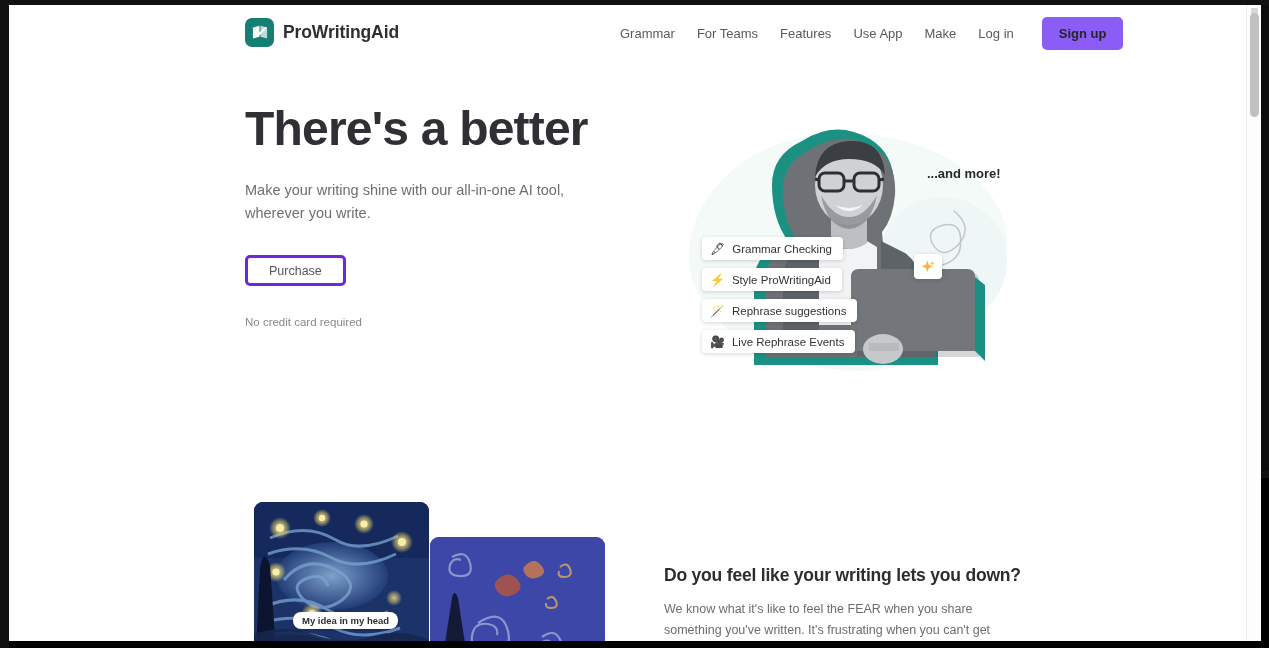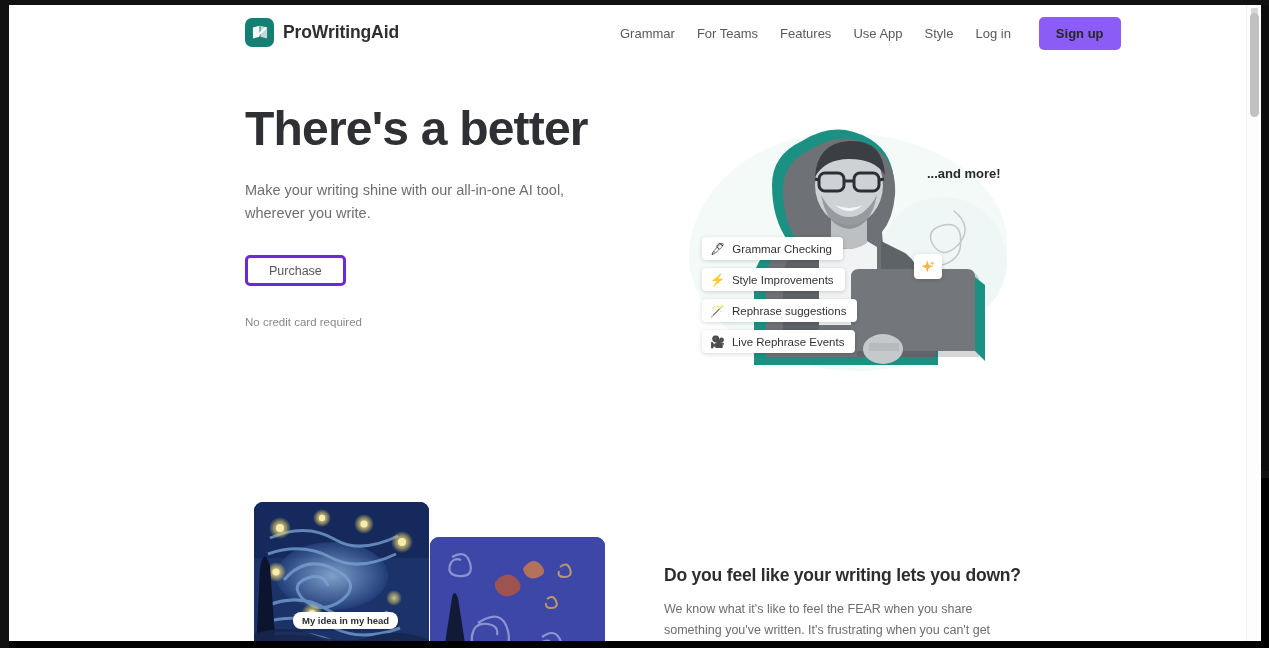--- a/index.html
+++ b/index.html
@@ -320,21 +320,21 @@
           </svg>
         </span>
         <span class="brand-name">ProWritingAid</span>
       </a>
 
       <nav class="main-nav">
         <a class="nav-link" href="#">Grammar</a>
         <a class="nav-link" href="#">For Teams</a>
         <a class="nav-link" href="#">Features</a>
         <a class="nav-link" href="#">Use App</a>
-        <a class="nav-link" href="#">Style</a>
+        <a class="nav-link" href="#">Make</a>
         <a class="nav-link" href="#">Log in</a>
         <button class="nav-cta">Sign up</button>
       </nav>
     </header>
 
     <section class="hero-copy">
       <h1 class="hero-title">
         <span>There's a better</span><br>
       </h1>
       <p class="hero-sub">Make your writing shine with our all-in-one AI tool, wherever you write.</p>
@@ -388,21 +388,21 @@
 
         <path d="M285 110 q20 16 4 34 q-16 16 -26 -2 q-6 -14 12 -18 q20 -4 16 24 q-3 12 -18 16" fill="none" stroke="#c3c6c9" stroke-width="1.5" stroke-linecap="round"></path>
       </svg>
 
       <div class="chip chip-1">
         <span class="glyph">🖋</span>
         <span>Grammar Checking</span>
       </div>
       <div class="chip chip-2">
         <span class="glyph">⚡</span>
-        <span>Style Improvements</span>
+        <span>Style ProWritingAid</span>
       </div>
       <div class="chip chip-3">
         <span class="glyph">🪄</span>
         <span>Rephrase suggestions</span>
       </div>
       <div class="chip chip-4">
         <span class="glyph">🎥</span>
         <span>Live Rephrase Events</span>
       </div>
 

